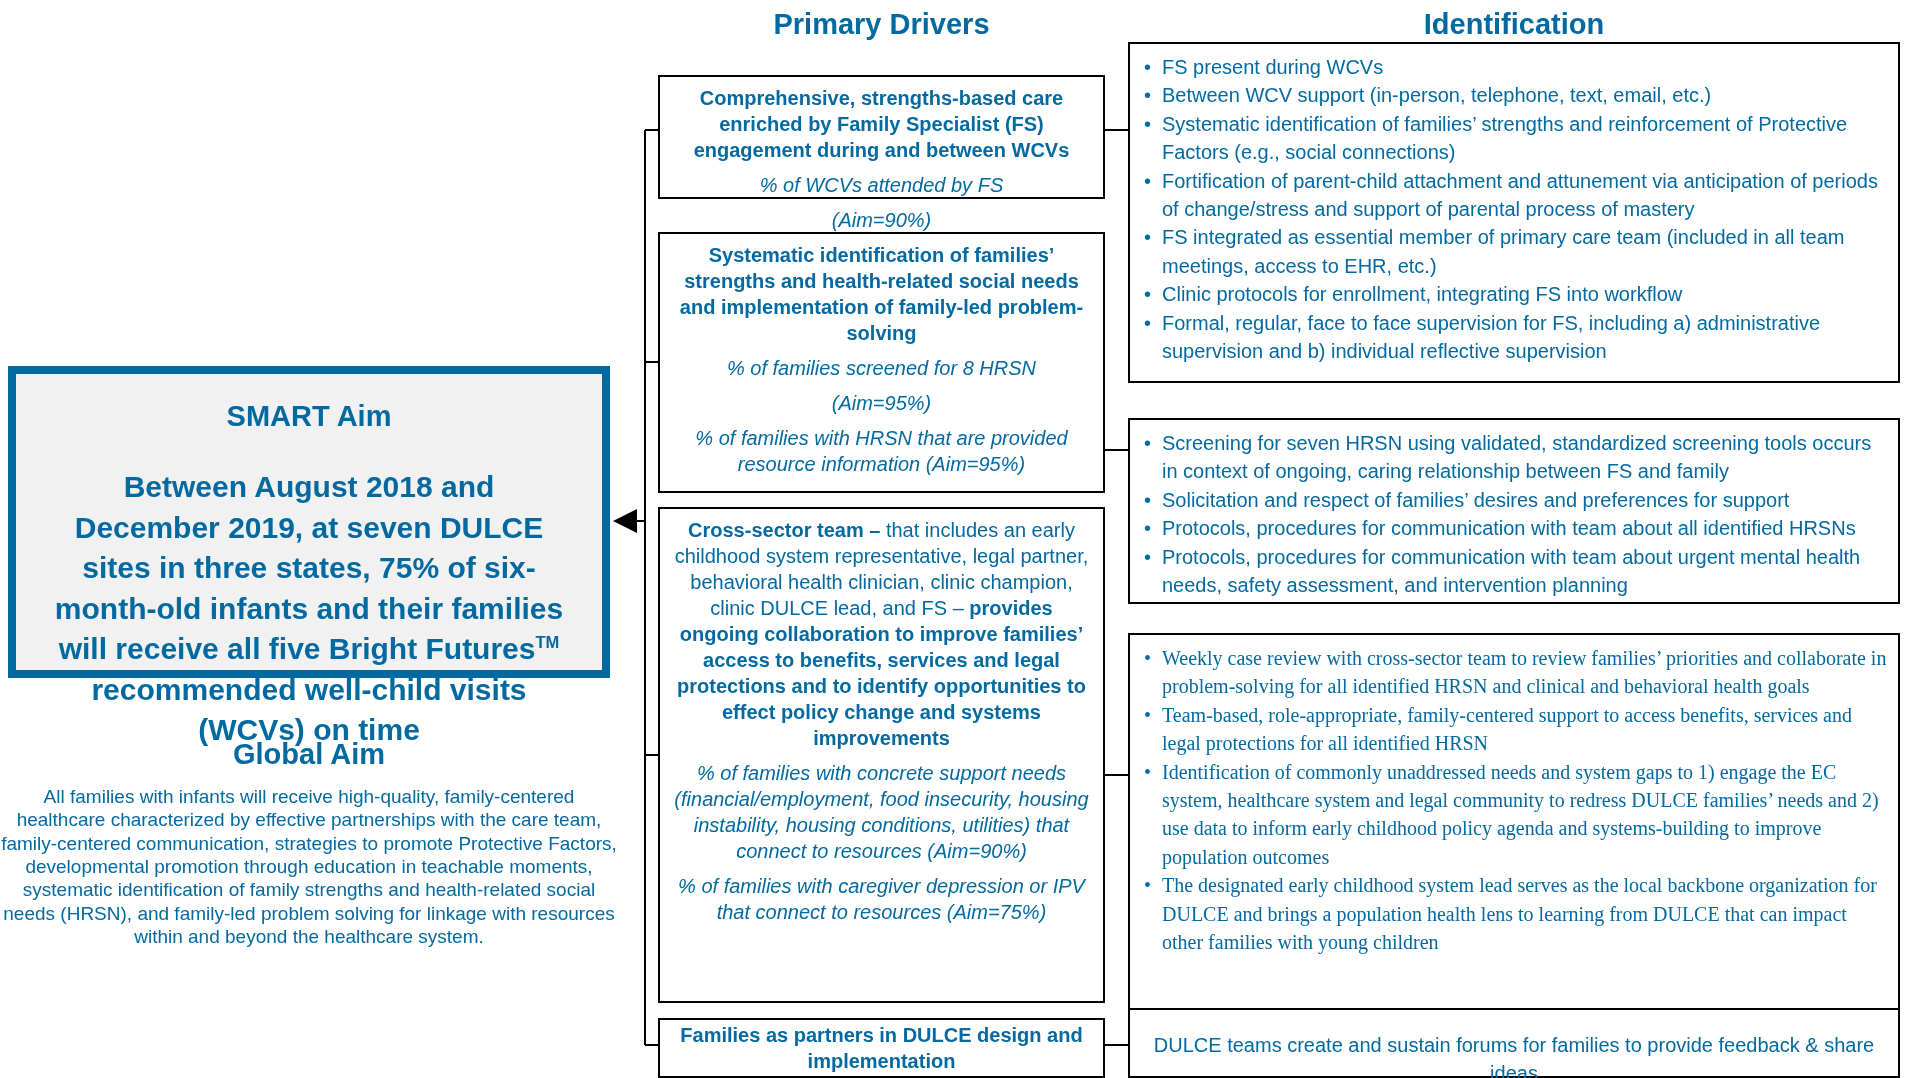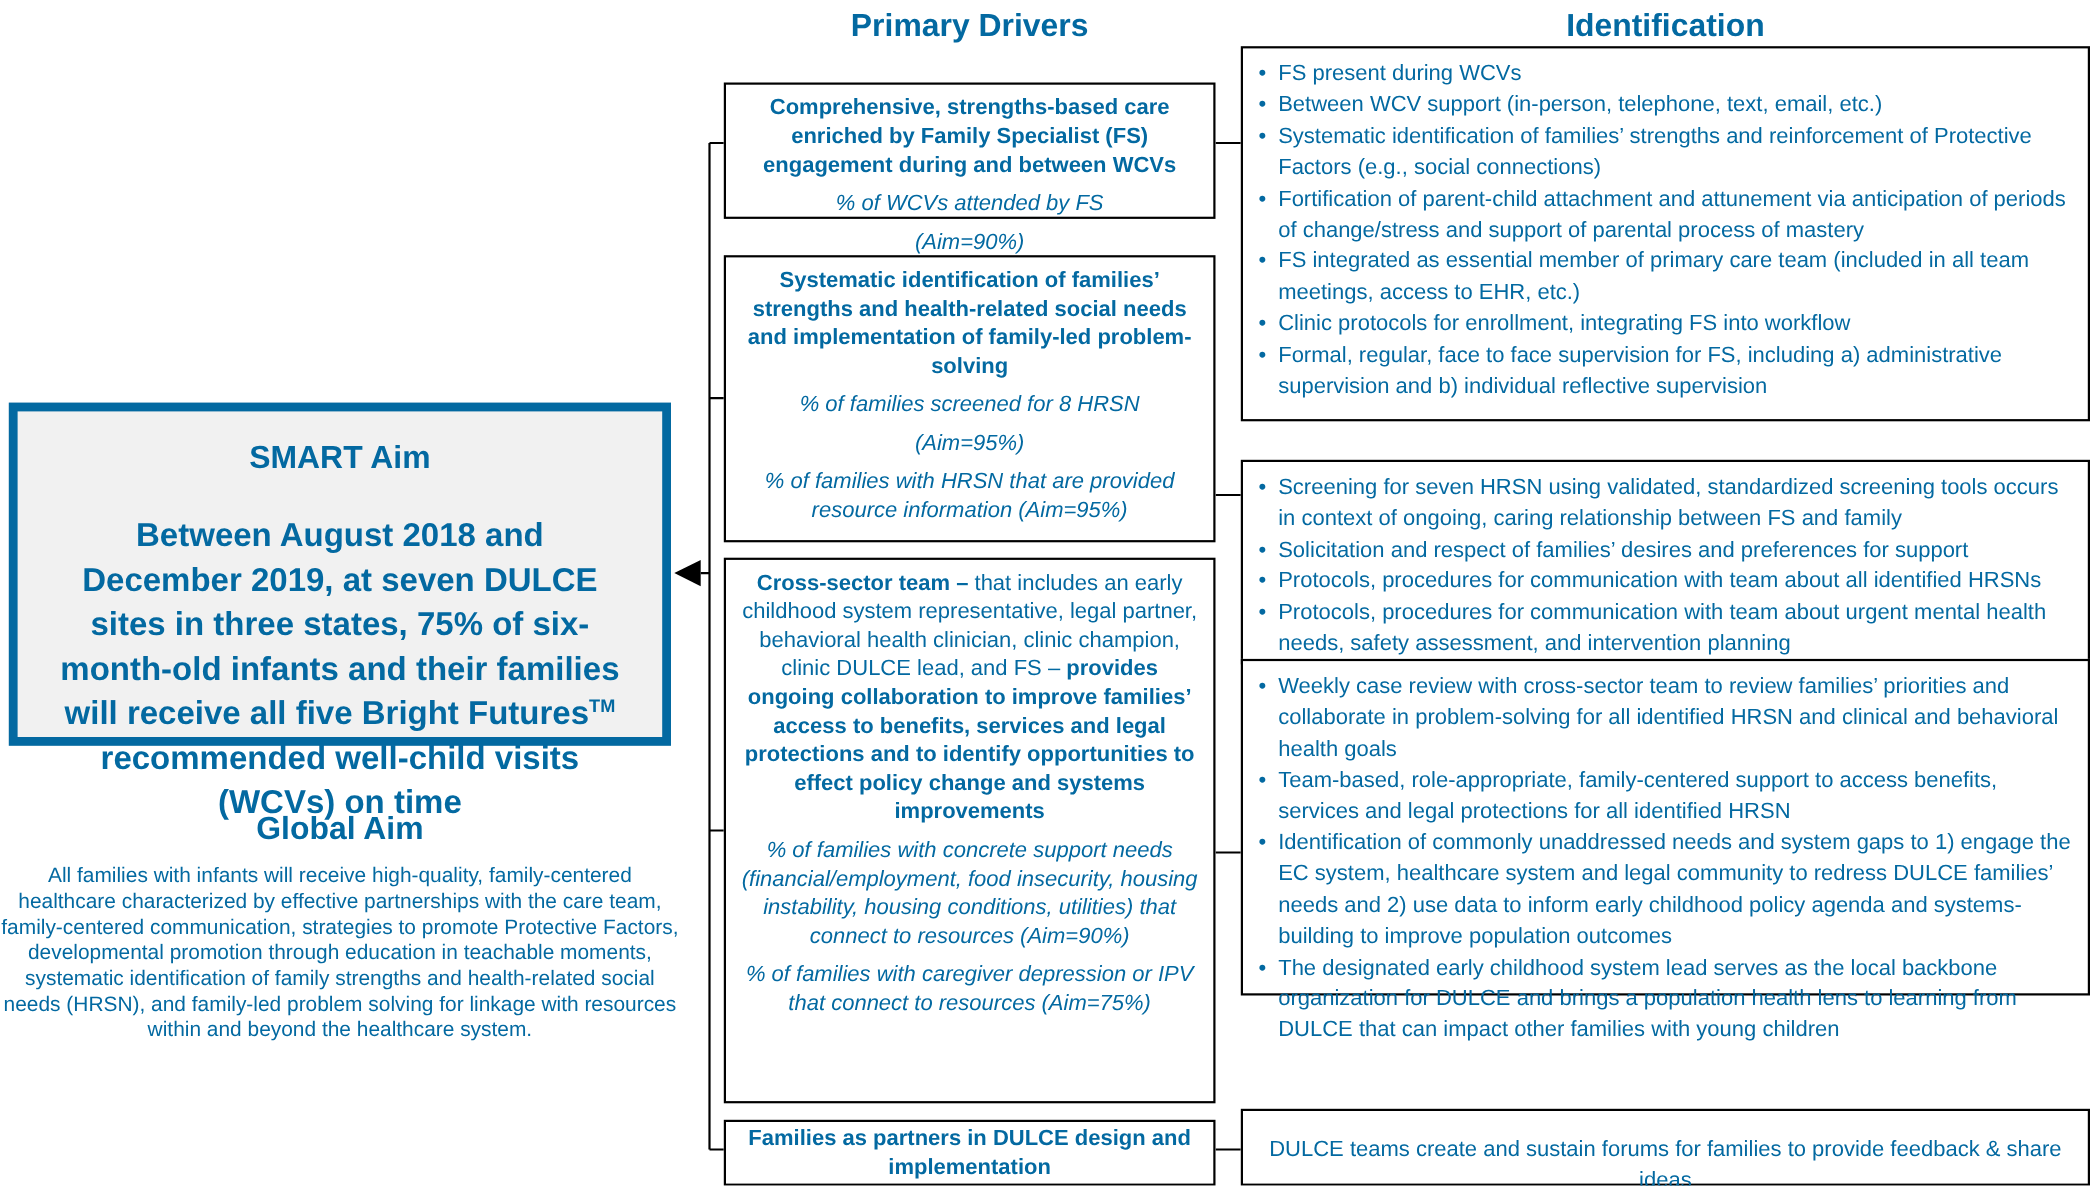--- a/index.html
+++ b/index.html
@@ -63,21 +63,21 @@
   #driver-4 { top: 1018px; height: 60px; display: flex; align-items: center; justify-content: center; }
 
   .intervention {
     left: 1128px; width: 772px;
     padding: 9px 10px;
     font-size: 20px;
     line-height: 1.42;
   }
   #intervention-1 { top: 42px;  height: 341px; }
   #intervention-2 { top: 418px; height: 186px; }
-  #intervention-3 { top: 599px; height: 306px; }
+  #intervention-3 { top: 633px; height: 444px; font-family: Liberation Serif, serif; }
   #intervention-4 { top: 1008px; height: 70px; }
   .intervention ul { list-style: none; margin: 0; padding: 0; }
   .intervention li { position: relative; padding-left: 22px; }
   .intervention li::before { content: "\2022"; position: absolute; left: 4px; }
   .intervention .plain-text { margin: 12px; text-align: center; }
 </style>
 </head>
 <body>
 
 <div class="canvas">

